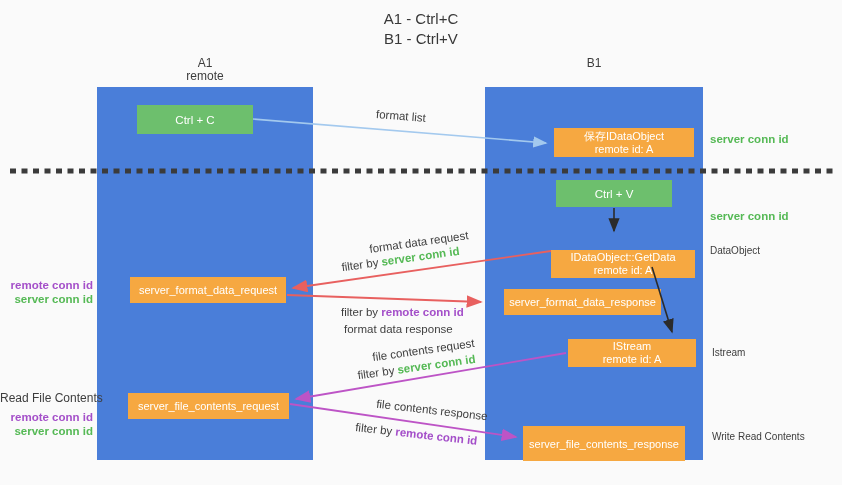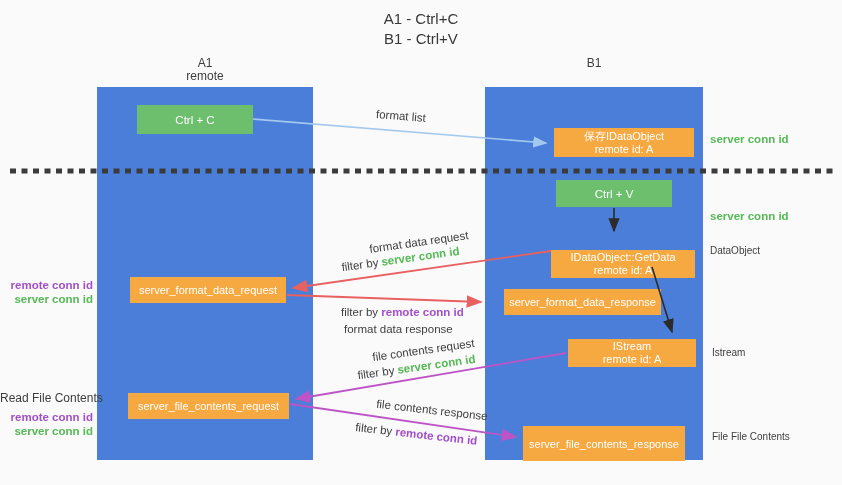--- a/index.html
+++ b/index.html
@@ -86,21 +86,21 @@
   <div class="alabel rot-up" style="left:372px;top:344px;">file contents request</div>
   <div class="alabel rot-up" style="left:357px;top:361px;"><span>filter by </span><span class="green-t">server conn id</span></div>
 
   <div class="alabel rot-dn2" style="left:376px;top:404px;">file contents response</div>
   <div class="alabel rot-dn2" style="left:355px;top:428px;"><span>filter by </span><span class="purple-t">remote conn id</span></div>
 
   <div class="side green-t" style="left:710px;top:133px;">server conn id</div>
   <div class="side green-t" style="left:710px;top:210px;">server conn id</div>
   <div class="side plain" style="left:710px;top:245px;">DataObject</div>
   <div class="side plain" style="left:712px;top:347px;">Istream</div>
-  <div class="side plain" style="left:712px;top:431px;">File File Contents</div>
+  <div class="side plain" style="left:712px;top:431px;">Write Read Contents</div>
 
   <div class="lside purple-t" style="top:279px;">remote conn id</div>
   <div class="lside green-t" style="top:293px;">server conn id</div>
   <div class="lside plain" style="top:391px;">Read File Contents</div>
   <div class="lside purple-t" style="top:411px;">remote conn id</div>
   <div class="lside green-t" style="top:425px;">server conn id</div>
 
   <svg class="overlay" width="842" height="485" viewBox="0 0 842 485">
     <defs>
       <marker id="m-blue" markerWidth="9" markerHeight="7" refX="8" refY="3.5" orient="auto">

